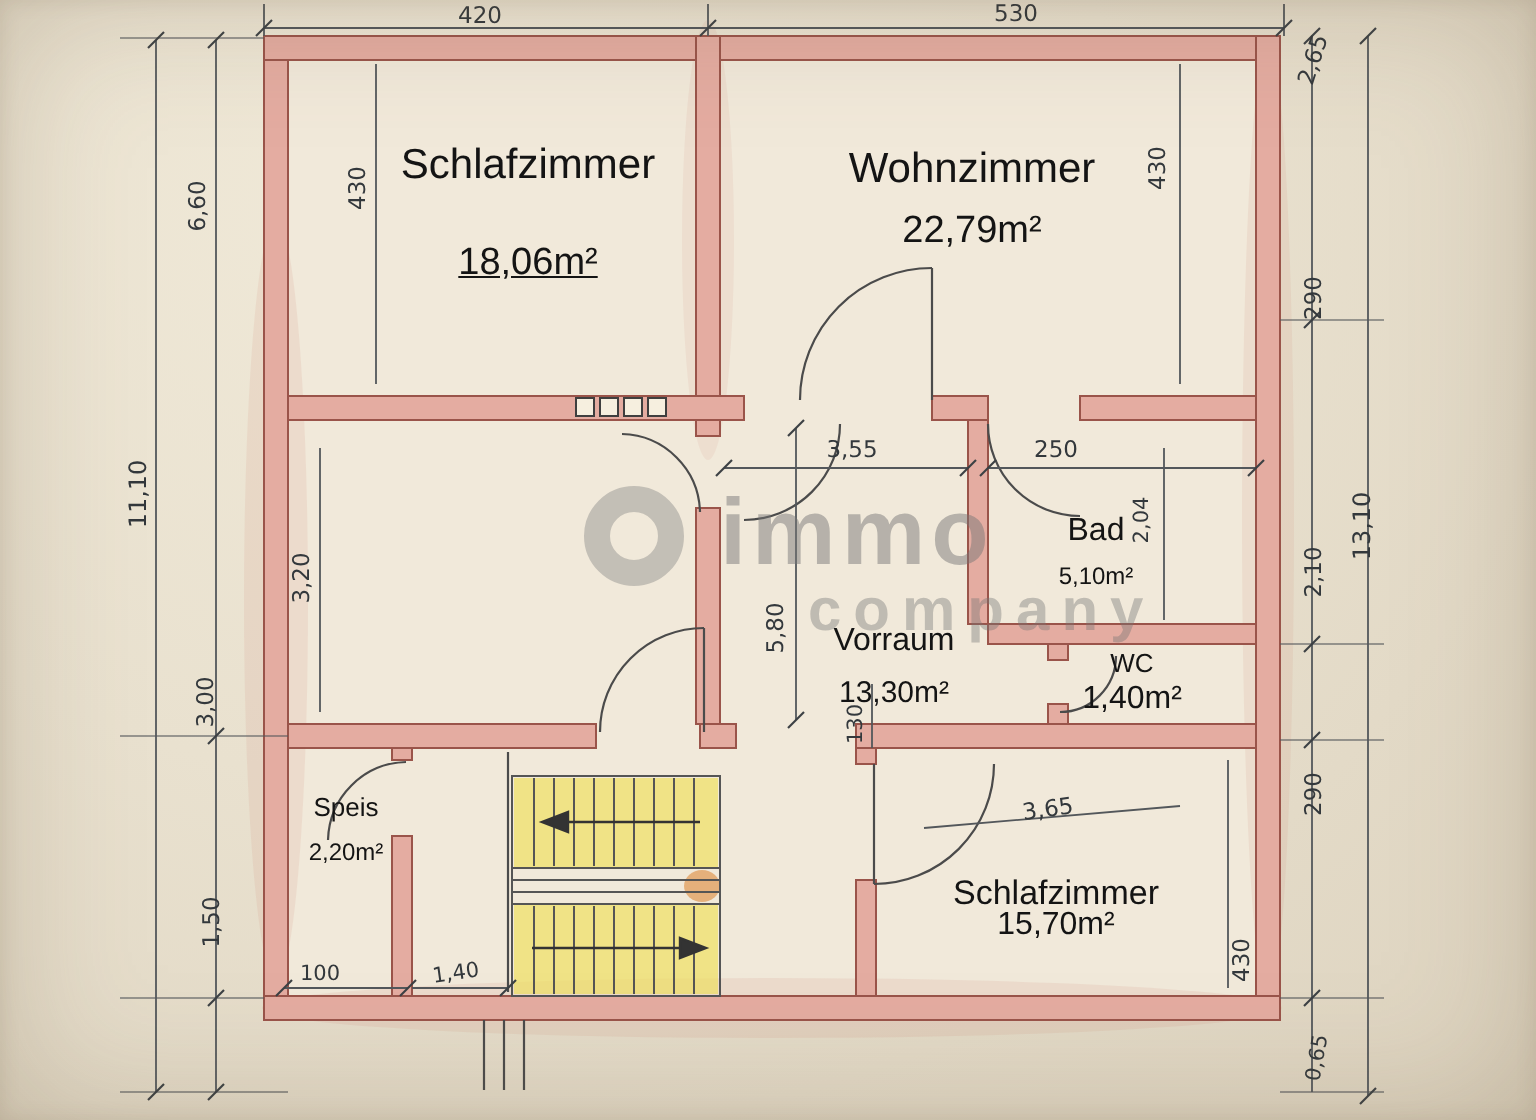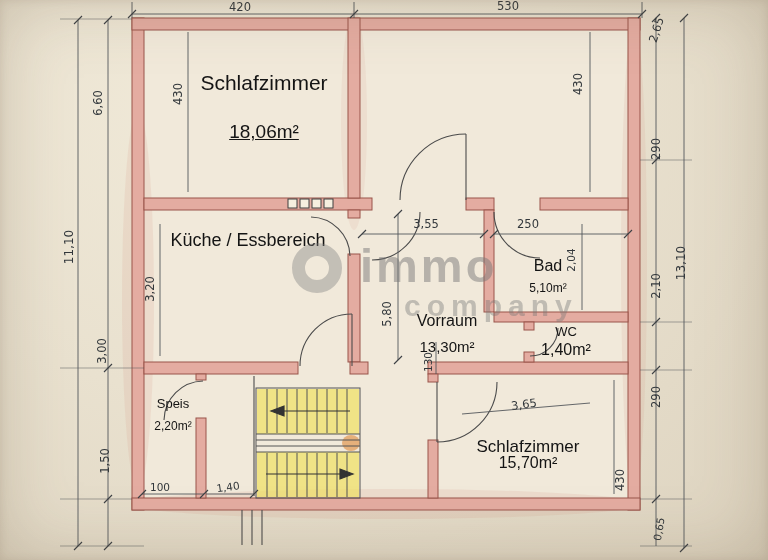--- a/index.html
+++ b/index.html
@@ -202,22 +202,25 @@
         <line x1="394" y1="218" x2="402" y2="210"></line>
         <line x1="394" y1="364" x2="402" y2="356"></line>
       </g>
     </g>
   </svg>
 
   <div class="room-label" style="left:264px; top:72px; font-size:21px;">
     <span class="room-name">Schlafzimmer</span>
     <span class="room-area" style="margin-top:29px; font-size:19px;text-decoration:underline;">18,06m²</span>
   </div>
+  <div class="room-label" style="left:486px; top:74px; font-size:21px;">
+    <span class="room-name">Wohnzimmer</span>
+    <span class="room-area" style="margin-top:11px; font-size:19px;">22,79m²</span>
+  </div>
   <div class="room-label" style="left:248px; top:231px; font-size:18px;">
-    <span class="room-name">Küche / Essbereich</span>
   </div>
   <div class="room-label" style="left:548px; top:258px; font-size:16px;">
     <span class="room-name">Bad</span>
     <span class="room-area" style="margin-top:8px; font-size:12px;">5,10m²</span>
   </div>
   <div class="room-label" style="left:447px; top:313px; font-size:16px;">
     <span class="room-name">Vorraum</span>
     <span class="room-area" style="margin-top:10px; font-size:15px;">13,30m²</span>
   </div>
   <div class="room-label" style="left:566px; top:325px; font-size:13px;">

